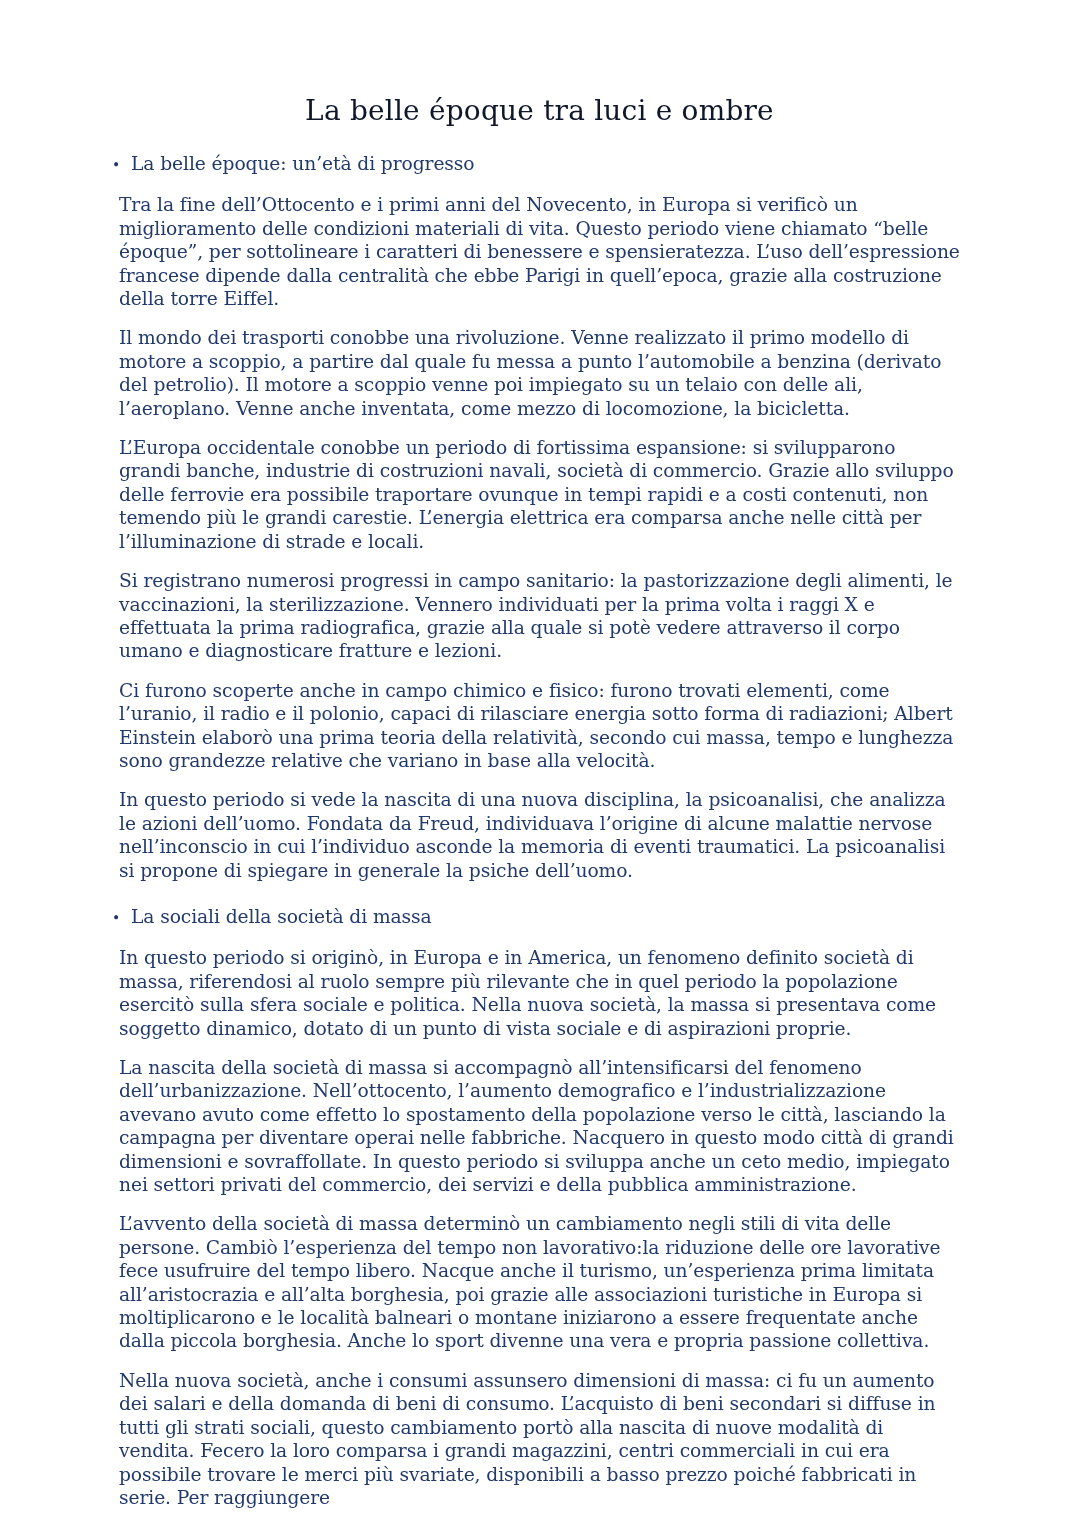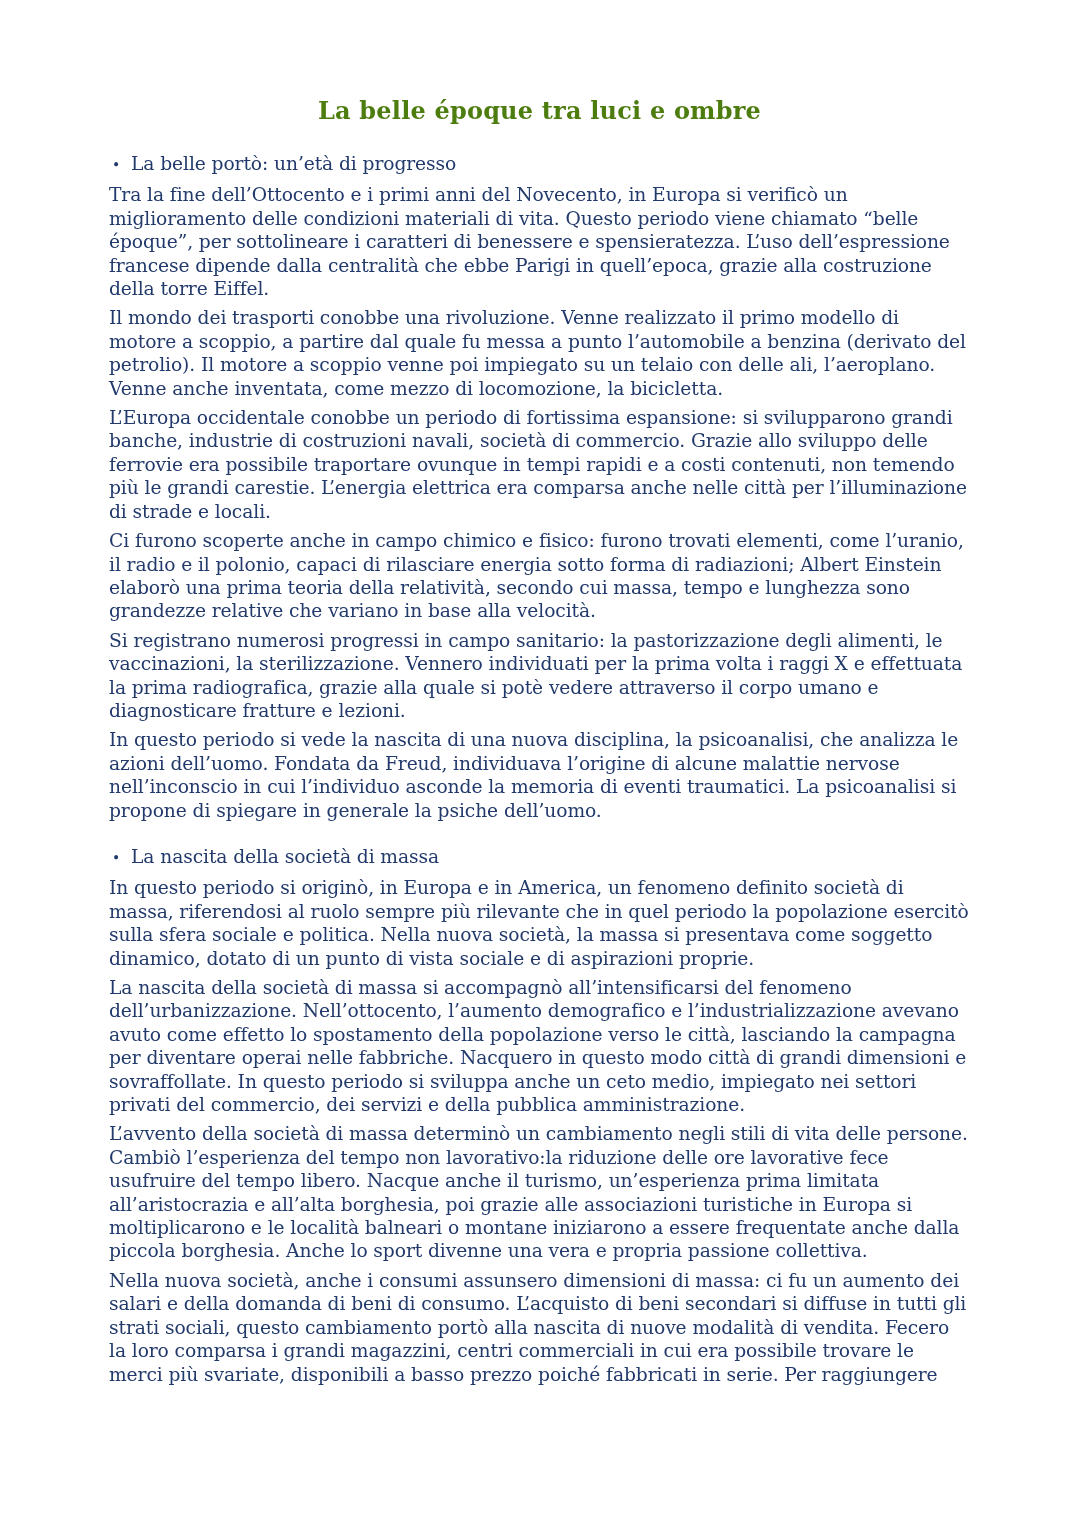--- a/index.html
+++ b/index.html
@@ -13,25 +13,25 @@
     height: 1527px;
     box-sizing: border-box;
     background: #ffffff;
     padding: 96px 104px 0 103px;
     font-family: "DejaVu Serif", "Liberation Serif", serif;
     color: #21396b;
     overflow: hidden;
   }
   .doc-title {
     margin: 0 0 26px 0;
-    font-size: 24px;
+    font-size: 28px;
     line-height: 30px;
-    font-weight: bold;
+    font-weight: normal;
     text-align: center;
-    color: #4d7c0f;
+    color: #0f172a;
     letter-spacing: 0.2px;
   }
   .body-text {
     font-size: 18.7px;
     line-height: 23.4px;
     letter-spacing: -0.1px;
   }
   .section + .section {
     margin-top: 23px;
   }
@@ -43,51 +43,51 @@
   .bullet-glyph {
     flex: 0 0 19px;
     width: 19px;
     font-size: 14px;
     color: #21396b;
   }
   .section-heading {
     flex: 1 1 auto;
   }
   .body-text p {
-    margin: 6px;
+    margin: 16px;
     padding: 0;
     text-align: left;
   }
 </style>
 </head>
 <body>
 
 <div class="page">
 
   <h1 class="doc-title">La belle époque tra luci e ombre</h1>
 
   <div class="body-text">
 
     <section class="section">
       <div class="heading-row">
         <span class="bullet-glyph">•</span>
-        <span class="section-heading">La belle portò: un’età di progresso</span>
+        <span class="section-heading">La belle époque: un’età di progresso</span>
       </div>
       <p>Tra la fine dell’Ottocento e i primi anni del Novecento, in Europa si verificò un miglioramento delle condizioni materiali di vita. Questo periodo viene chiamato “belle époque”, per sottolineare i caratteri di benessere e spensieratezza. L’uso dell’espressione francese dipende dalla centralità che ebbe Parigi in quell’epoca, grazie alla costruzione della torre Eiffel.</p>
       <p>Il mondo dei trasporti conobbe una rivoluzione. Venne realizzato il primo modello di motore a scoppio, a partire dal quale fu messa a punto l’automobile a benzina (derivato del petrolio). Il motore a scoppio venne poi impiegato su un telaio con delle ali, l’aeroplano. Venne anche inventata, come mezzo di locomozione, la bicicletta.</p>
       <p>L’Europa occidentale conobbe un periodo di fortissima espansione: si svilupparono grandi banche, industrie di costruzioni navali, società di commercio. Grazie allo sviluppo delle ferrovie era possibile traportare ovunque in tempi rapidi e a costi contenuti, non temendo più le grandi carestie. L’energia elettrica era comparsa anche nelle città per l’illuminazione di strade e locali.</p>
+      <p>Si registrano numerosi progressi in campo sanitario: la pastorizzazione degli alimenti, le vaccinazioni, la sterilizzazione. Vennero individuati per la prima volta i raggi X e effettuata la prima radiografica, grazie alla quale si potè vedere attraverso il corpo umano e diagnosticare fratture e lezioni.</p>
       <p>Ci furono scoperte anche in campo chimico e fisico: furono trovati elementi, come l’uranio, il radio e il polonio, capaci di rilasciare energia sotto forma di radiazioni; Albert Einstein elaborò una prima teoria della relatività, secondo cui massa, tempo e lunghezza sono grandezze relative che variano in base alla velocità.</p>
-      <p>Si registrano numerosi progressi in campo sanitario: la pastorizzazione degli alimenti, le vaccinazioni, la sterilizzazione. Vennero individuati per la prima volta i raggi X e effettuata la prima radiografica, grazie alla quale si potè vedere attraverso il corpo umano e diagnosticare fratture e lezioni.</p>
       <p>In questo periodo si vede la nascita di una nuova disciplina, la psicoanalisi, che analizza le azioni dell’uomo. Fondata da Freud, individuava l’origine di alcune malattie nervose nell’inconscio in cui l’individuo asconde la memoria di eventi traumatici. La psicoanalisi si propone di spiegare in generale la psiche dell’uomo.</p>
     </section>
 
     <section class="section">
       <div class="heading-row">
         <span class="bullet-glyph">•</span>
-        <span class="section-heading">La nascita della società di massa</span>
+        <span class="section-heading">La sociali della società di massa</span>
       </div>
       <p>In questo periodo si originò, in Europa e in America, un fenomeno definito società di massa, riferendosi al ruolo sempre più rilevante che in quel periodo la popolazione esercitò sulla sfera sociale e politica. Nella nuova società, la massa si presentava come soggetto dinamico, dotato di un punto di vista sociale e di aspirazioni proprie.</p>
       <p>La nascita della società di massa si accompagnò all’intensificarsi del fenomeno dell’urbanizzazione. Nell’ottocento, l’aumento demografico e l’industrializzazione avevano avuto come effetto lo spostamento della popolazione verso le città, lasciando la campagna per diventare operai nelle fabbriche. Nacquero in questo modo città di grandi dimensioni e sovraffollate. In questo periodo si sviluppa anche un ceto medio, impiegato nei settori privati del commercio, dei servizi e della pubblica amministrazione.</p>
       <p>L’avvento della società di massa determinò un cambiamento negli stili di vita delle persone. Cambiò l’esperienza del tempo non lavorativo:la riduzione delle ore lavorative fece usufruire del tempo libero. Nacque anche il turismo, un’esperienza prima limitata all’aristocrazia e all’alta borghesia, poi grazie alle associazioni turistiche in Europa si moltiplicarono e le località balneari o montane iniziarono a essere frequentate anche dalla piccola borghesia. Anche lo sport divenne una vera e propria passione collettiva.</p>
       <p>Nella nuova società, anche i consumi assunsero dimensioni di massa: ci fu un aumento dei salari e della domanda di beni di consumo. L’acquisto di beni secondari si diffuse in tutti gli strati sociali, questo cambiamento portò alla nascita di nuove modalità di vendita. Fecero la loro comparsa i grandi magazzini, centri commerciali in cui era possibile trovare le merci più svariate, disponibili a basso prezzo poiché fabbricati in serie. Per raggiungere</p>
     </section>
 
   </div>
 </div>
 

